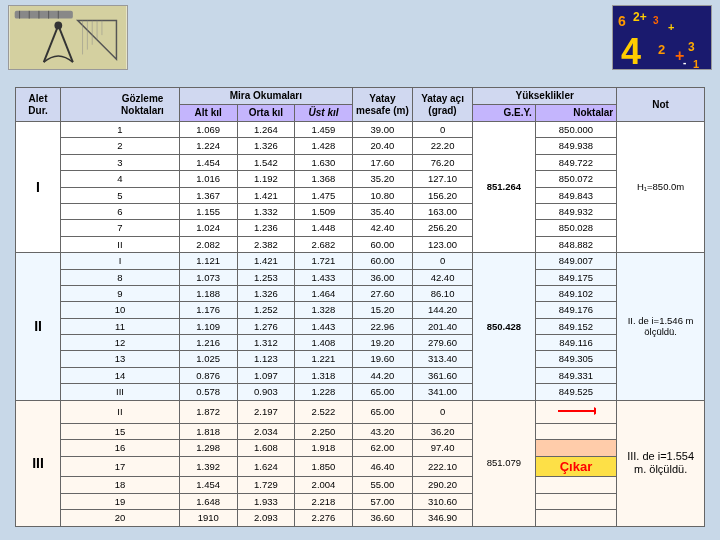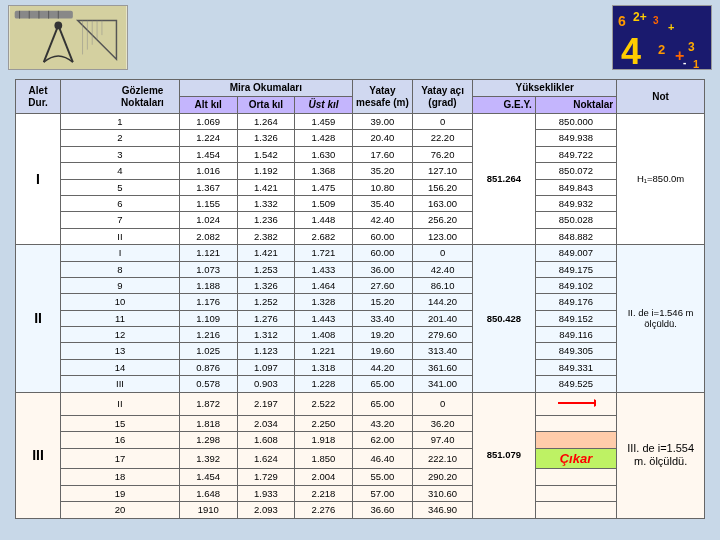--- a/index.html
+++ b/index.html
@@ -46,20 +46,21 @@
       width: 100px;
       height: 65px;
       background: #1a1a6e;
       border: 1px solid #999;
       overflow: hidden;
       position: relative;
     }
 
     .main-content {
       padding: 4px 15px 4px 15px;
+      margin-top: 8px;
     }
 
     table {
       width: 100%;
       border-collapse: collapse;
       background: white;
       font-size: 10px;
     }
 
     th, td {
@@ -290,21 +291,21 @@
           <td>1.328</td>
           <td>15.20</td>
           <td>144.20</td>
           <td>849.176</td>
         </tr>
         <tr class="row-group-ii">
           <td>11</td>
           <td>1.109</td>
           <td>1.276</td>
           <td>1.443</td>
-          <td>33.40</td>
+          <td>22.96</td>
           <td>201.40</td>
           <td>849.152</td>
         </tr>
         <tr class="row-group-ii">
           <td>12</td>
           <td>1.216</td>
           <td>1.312</td>
           <td>1.408</td>
           <td>19.20</td>
           <td>279.60</td>
@@ -339,21 +340,21 @@
         </tr>
 
         <tr class="row-group-iii">
           <td rowspan="7" style="font-weight:bold;font-size:14px;">III</td>
           <td>II</td>
           <td>1.872</td>
           <td>2.197</td>
           <td>2.522</td>
           <td>65.00</td>
           <td>0</td>
-          <td rowspan="7" style="font-weight:bold;text-align:center;">851.079</td>
+          <td rowspan="7" style="font-weight:normal;text-align:center;">851.079</td>
           <td style="position:relative;">
             
             <svg width="40" height="16" viewBox="0 0 40 16" xmlns="http://www.w3.org/2000/svg" style="display:inline-block;">
               <line x1="2" y1="8" x2="38" y2="8" stroke="red" stroke-width="2"></line>
               <polygon points="38,4 38,12 44,8" fill="red"></polygon>
               <line x1="2" y1="8" x2="38" y2="8" stroke="red" stroke-width="2"></line>
             </svg>
           </td>
           <td rowspan="7" style="font-size:11px;">III. de i=1.554 m. ölçüldü.</td>
         </tr>
@@ -375,21 +376,21 @@
           <td>97.40</td>
           <td style="background:#ffccaa;"></td>
         </tr>
         <tr class="row-group-iii">
           <td>17</td>
           <td>1.392</td>
           <td>1.624</td>
           <td>1.850</td>
           <td>46.40</td>
           <td>222.10</td>
-          <td style="background:#bef264;font-style:italic;">
+          <td style="background:#fde047;">
             <span style="color:red;font-weight:bold;font-size:13px;">Çıkar</span>
           </td>
         </tr>
         <tr class="row-group-iii">
           <td>18</td>
           <td>1.454</td>
           <td>1.729</td>
           <td>2.004</td>
           <td>55.00</td>
           <td>290.20</td>

